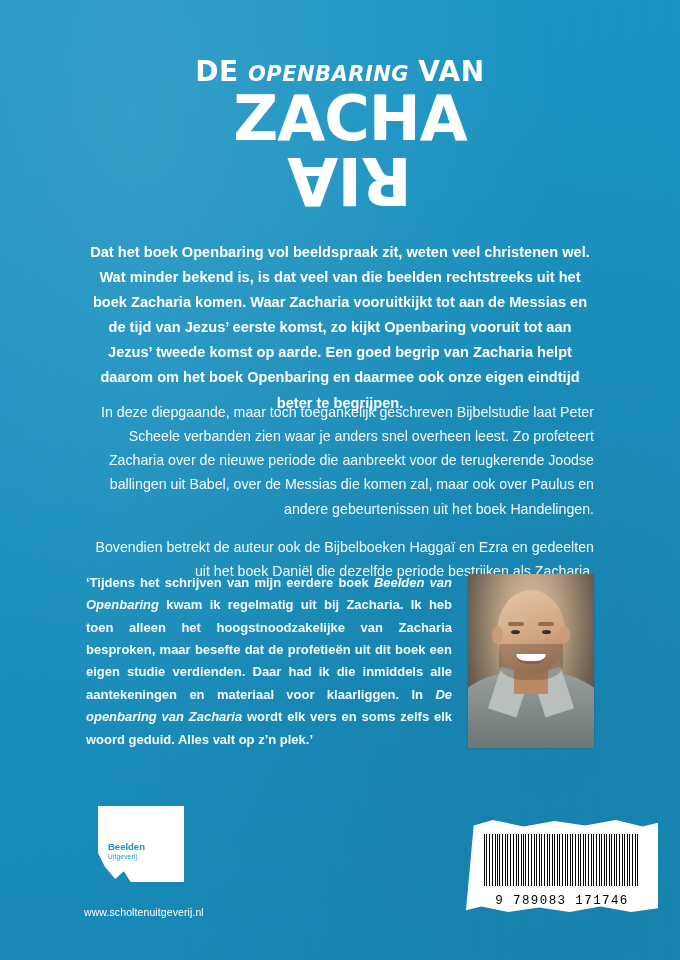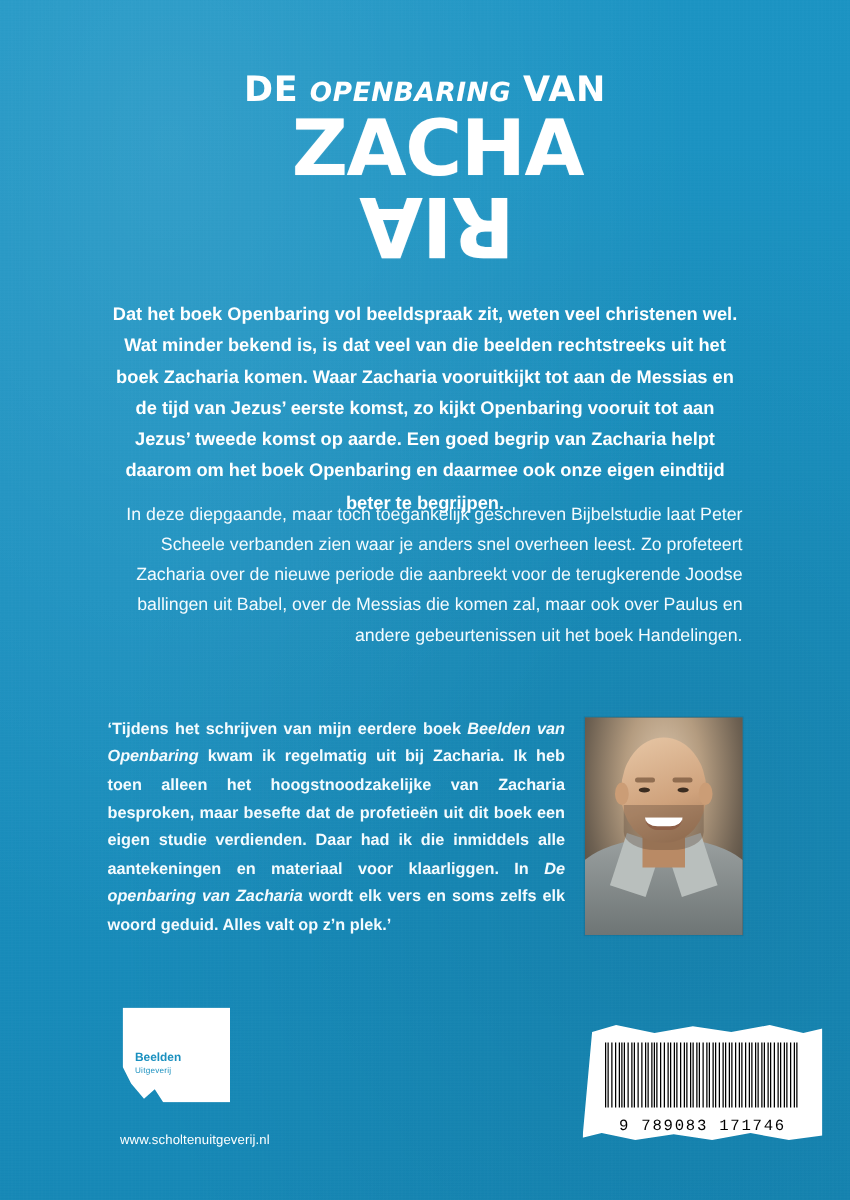--- a/index.html
+++ b/index.html
@@ -251,21 +251,21 @@
     text-align: left;
   }
   .publisher .ptext small {
     display: block;
     font-weight: normal;
     font-size: 6.5px;
     letter-spacing: 0.2px;
   }
   .website {
     position: absolute;
-    left: 96px;
+    left: 84px;
     bottom: 42px;
     font-size: 10.5px;
     color: #ffffff;
     letter-spacing: 0.1px;
     text-align: center;
   }
 
   .barcode {
     position: absolute;
     right: 22px;
@@ -321,20 +321,21 @@
     <div class="title-big">
       <span class="row1">ZACHA</span>
       <span class="row2">RIA</span>
     </div>
   </div>
 
   <div class="lead">Dat het boek Openbaring vol beeldspraak zit, weten veel christenen wel. Wat minder bekend is, is dat veel van die beelden rechtstreeks uit het boek Zacharia komen. Waar Zacharia vooruitkijkt tot aan de Messias en de tijd van Jezus’ eerste komst, zo kijkt Openbaring vooruit tot aan Jezus’ tweede komst op aarde. Een goed begrip van Zacharia helpt daarom om het boek Openbaring en daarmee ook onze eigen eindtijd beter te begrijpen.</div>
 
   <div class="para2">
     <span class="p-a">In deze diepgaande, maar toch toegankelijk geschreven Bijbelstudie laat Peter Scheele verbanden zien waar je anders snel overheen leest. Zo profeteert Zacharia over de nieuwe periode die aanbreekt voor de terugkerende Joodse ballingen uit Babel, over de Messias die komen zal, maar ook over Paulus en andere gebeurtenissen uit het boek Handelingen.</span>
+    <span class="p-b">Bovendien betrekt de auteur ook de Bijbelboeken Haggaï en Ezra en gedeelten uit het boek Daniël die dezelfde periode bestrijken als Zacharia.</span>
   </div>
 
   <div class="quote-wrap">
     <div class="photo">
       <div class="bg"></div>
       <div class="shirt"></div>
       <div class="collar-l"></div>
       <div class="collar-r"></div>
       <div class="neck"></div>
       <div class="head"></div>

